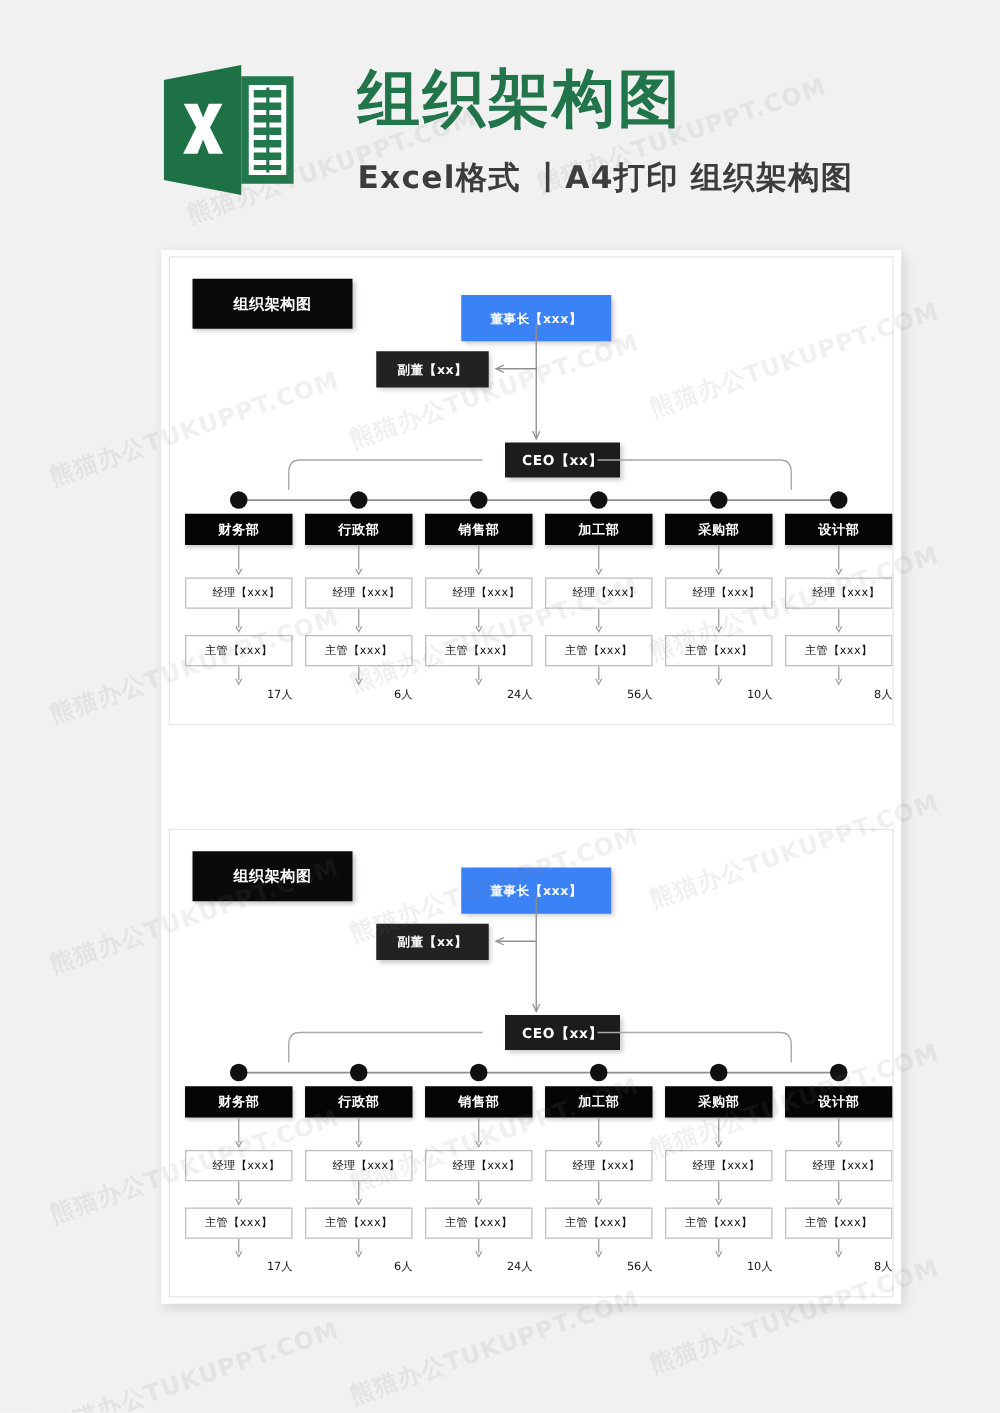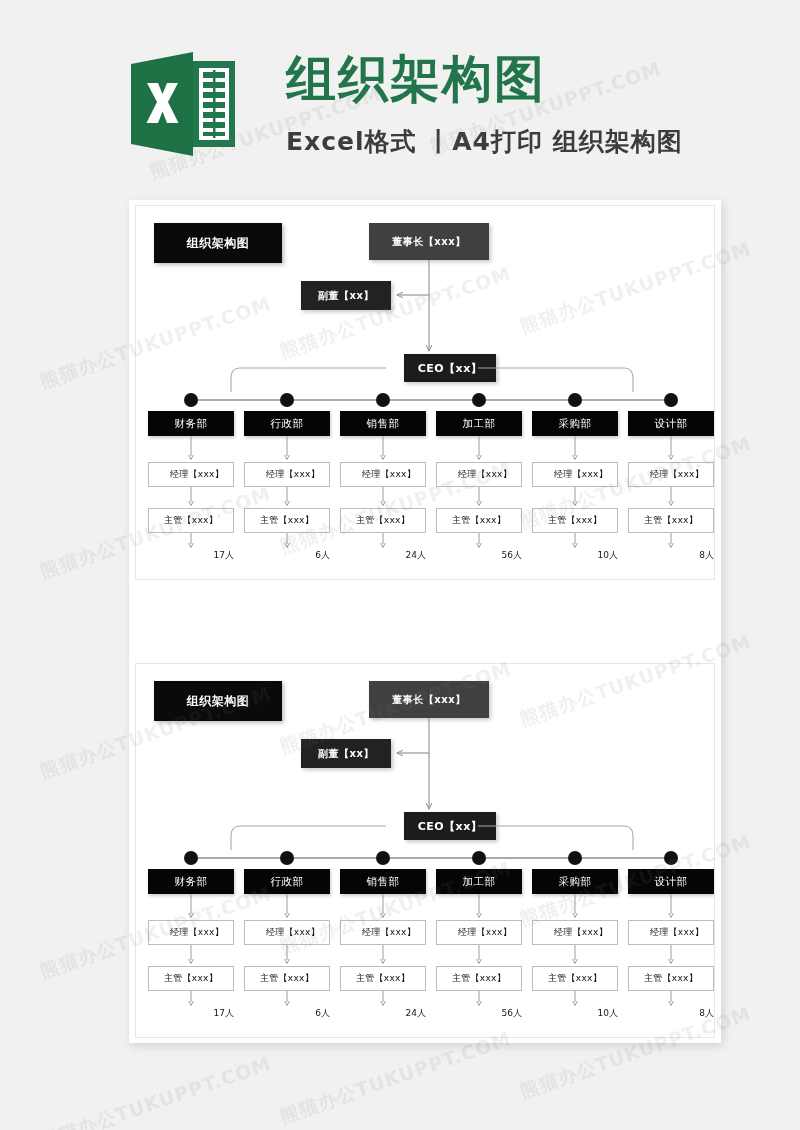--- a/index.html
+++ b/index.html
@@ -94,23 +94,23 @@
   }
 
   .bx-title {
     left: 18px; top: 17px;
     width: 128px; height: 40px;
     font-size: 12px;
     background: #0a0a0a;
     box-shadow: 2px 2px 4px rgba(0,0,0,0.25);
   }
   .bx-chair {
-    left: 233px; top: 17px;
+    left: 233px; top: 30px;
     width: 120px; height: 37px;
-    background: #404040;
+    background: #3b82f6;
     box-shadow: 2px 2px 4px rgba(0,0,0,0.22);
   }
   .bx-vice {
     left: 165px; top: 75px;
     width: 90px; height: 29px;
     background: #222222;
     box-shadow: 2px 2px 4px rgba(0,0,0,0.22);
   }
   .bx-ceo {
     left: 268px; top: 148px;
@@ -145,21 +145,21 @@
     background: #111111;
   }
 
   .dept-box {
     position: absolute;
     left: 0; top: 5px;
     width: 86px; height: 25px;
     background: #050505;
     color: #ffffff;
     font-size: 10.5px;
-    font-weight: normal;
+    font-weight: bold;
     display: flex;
     align-items: center;
     justify-content: center;
     letter-spacing: 0.5px;
     white-space: nowrap;
     box-shadow: 1px 2px 3px rgba(0,0,0,0.2);
   }
 
   .wbox {
     position: absolute;

